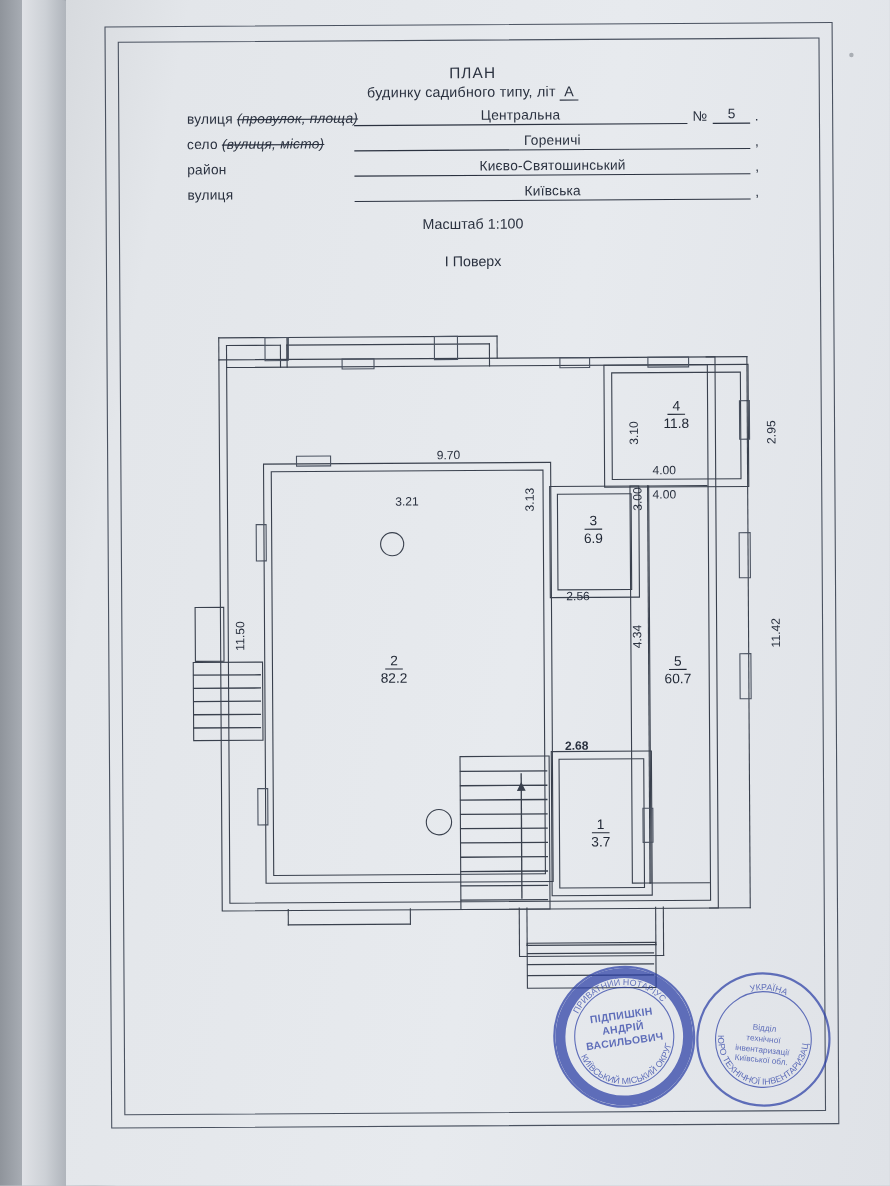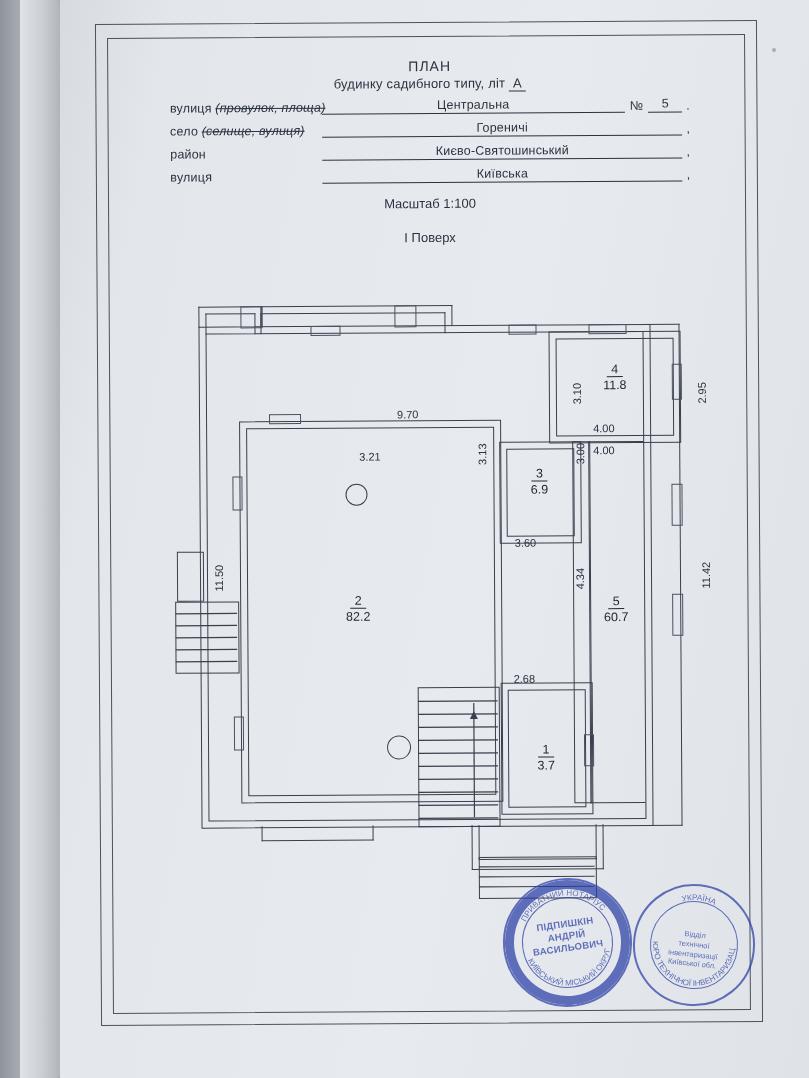--- a/index.html
+++ b/index.html
@@ -145,21 +145,21 @@
 
     <div class="rowline">
       <span class="lbl">вулиця <span class="strike">(провулок, площа)</span></span>
       <span class="val">Центральна</span>
       <span class="numlbl">№</span>
       <span class="numval">5</span>
       <span class="tail">.</span>
     </div>
 
     <div class="rowline">
-      <span class="lbl">село <span class="strike">(селище, вулиця)</span></span>
+      <span class="lbl">село <span class="strike">(вулиця, місто)</span></span>
       <span class="val">Гореничі</span>
       <span class="tail">,</span>
     </div>
 
     <div class="rowline">
       <span class="lbl">район</span>
       <span class="val">Києво-Святошинський</span>
       <span class="tail">,</span>
     </div>
 
@@ -255,25 +255,25 @@
     <div class="circ" style="left:206px;top:440px;width:22px;height:22px;"></div>
 
     <div class="dimtxt" style="left:218px;top:113px;">9.70</div>
     <div class="dimtxt" style="left:180px;top:155px;">3.21</div>
     <div class="dimtxt vert" style="left:392px;top:110px;">3.10</div>
     <div class="dimtxt vert" style="left:517px;top:110px;">2.95</div>
     <div class="dimtxt" style="left:414px;top:128px;">4.00</div>
     <div class="dimtxt" style="left:414px;top:150px;">4.00</div>
     <div class="dimtxt vert" style="left:297px;top:170px;">3.13</div>
     <div class="dimtxt vert" style="left:395px;top:170px;">3.00</div>
-    <div class="dimtxt" style="left:335px;top:242px;">3.60</div>
+    <div class="dimtxt" style="left:335px;top:242px;">2.56</div>
     <div class="dimtxt vert" style="left:33px;top:295px;">11.50</div>
     <div class="dimtxt vert" style="left:394px;top:295px;">4.34</div>
     <div class="dimtxt vert" style="left:520px;top:295px;">11.42</div>
-    <div class="dimtxt" style="left:333px;top:378px;">2.68</div>
+    <div class="dimtxt" style="left:333px;top:378px;font-weight:bold;">2.68</div>
 
     <div class="roomlabel" style="left:408px;top:68px;width:56px;">
       <span class="num">4</span>
       <span class="area">11.8</span>
     </div>
 
     <div class="roomlabel" style="left:332px;top:172px;width:56px;">
       <span class="num">3</span>
       <span class="area">6.9</span>
     </div>

